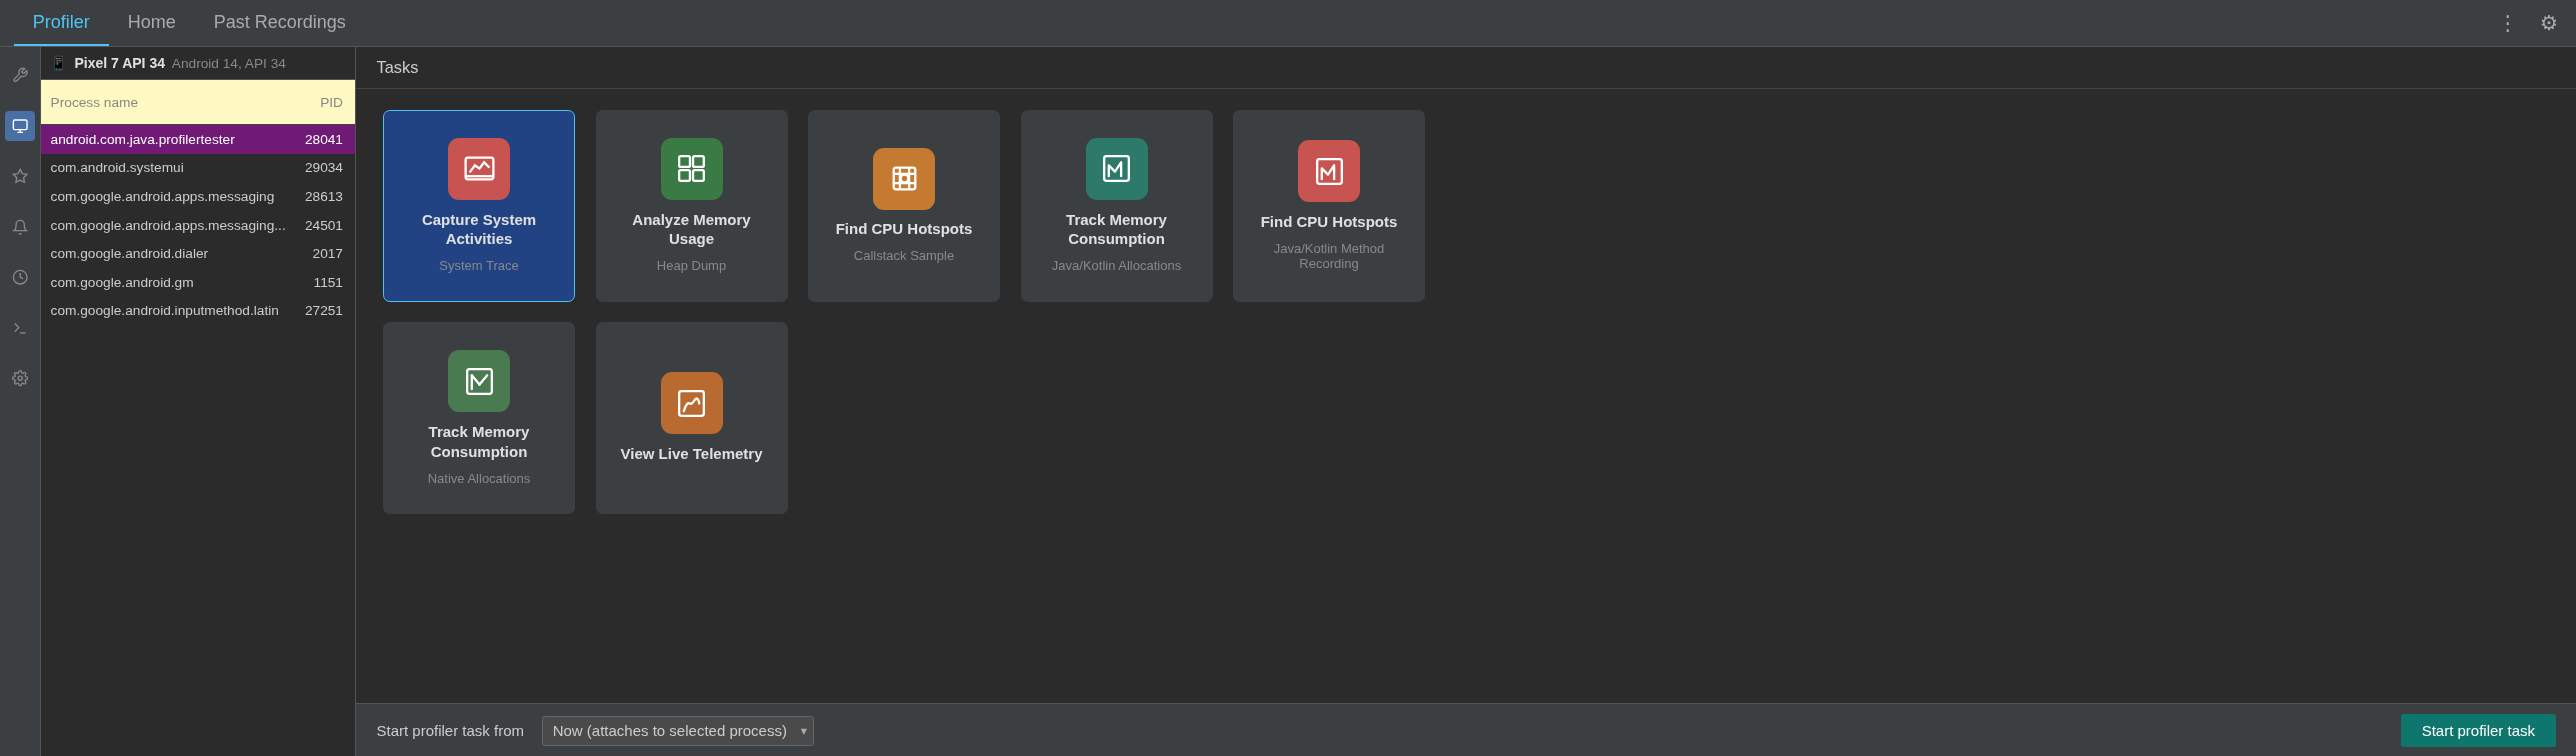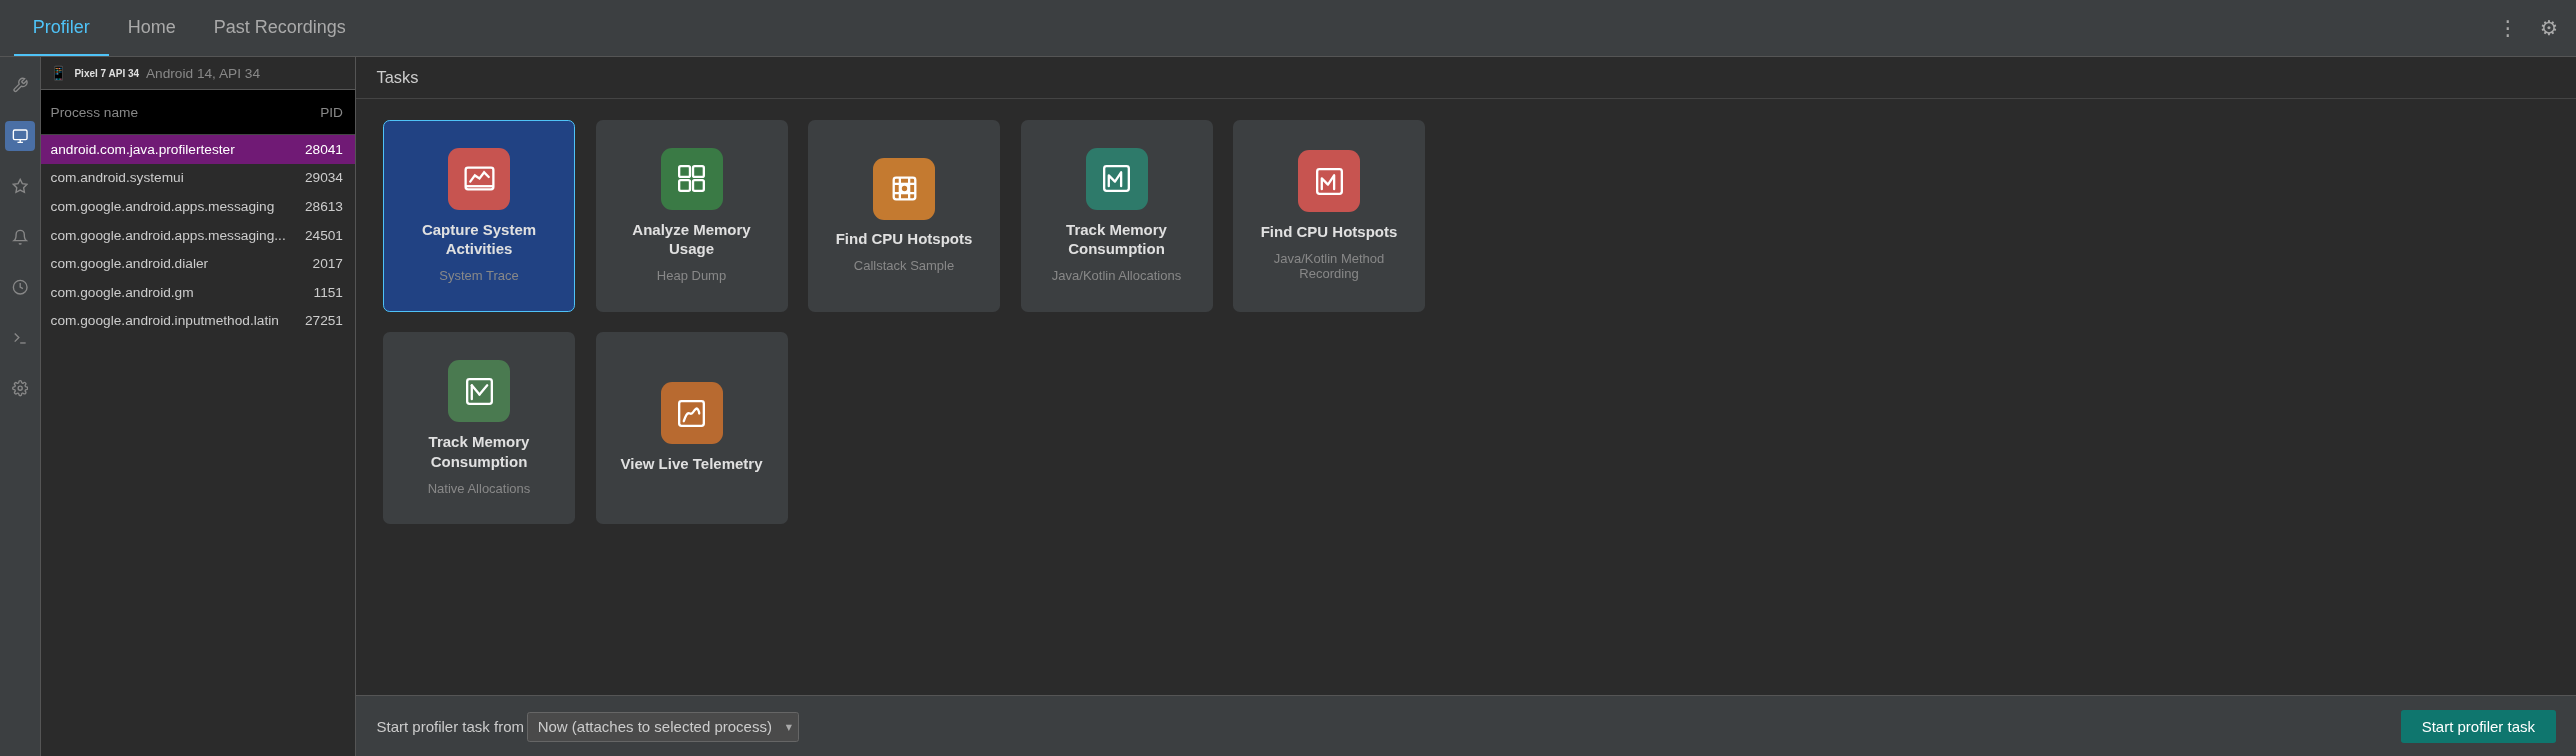--- a/index.html
+++ b/index.html
@@ -14,21 +14,21 @@
       display: flex;
       flex-direction: column;
     }
 
     
     .tab-bar {
       display: flex;
       align-items: center;
       background: #3c3f41;
       border-bottom: 0.7px solid #555;
-      height: 57px;
+      height: 47px;
       padding: 0 13.7px;
       flex-shrink: 0;
       position: relative;
     }
     .tab {
       display: flex;
       align-items: center;
       padding: 0 19px;
       height: 100%;
       font-size: 18px;
@@ -111,39 +111,39 @@
       gap: 6.8px;
       font-size: 15px;
     }
     .device-icon {
       font-size: 13.7px;
       color: #888;
     }
     .device-name {
       font-weight: 600;
       color: #e0e0e0;
-      font-size: 10px;
+      font-size: 14px;
     }
     .device-api {
       color: #888;
       font-size: 13.7px;
     }
     .process-table {
       width: 100%;
       border-collapse: collapse;
       flex: 1;
     }
     .process-table th {
       text-align: left;
       padding: 6.8px 9.6px;
       color: #888;
       border-bottom: 0.7px solid #444;
       font-size: 13.7px;
       font-weight: normal;
-      background: #000000;
+      background: #fef9c3;
       position: sticky;
       top: 0;
     }
     .process-table th:nth-child(2),
     .process-table td:nth-child(2) {
       text-align: right;
     }
     .process-table th:nth-child(3),
     .process-table td:nth-child(3) {
       text-align: right;
@@ -233,24 +233,24 @@
     .task-subtitle {
       font-size: 13px;
       color: #888;
     }
 
     
     .bottom-bar {
       display: flex;
       align-items: center;
       padding: 0 20.5px;
-      height: 62px;
+      height: 54px;
       border-top: 0.7px solid #555;
       background: #3c3f41;
-      gap: 3px;
+      gap: 18px;
       flex-shrink: 0;
     }
     .bottom-label {
       font-size: 15px;
       color: #ccc;
     }
     .bottom-select {
       background: #4a4a4a;
       color: #ccc;
       border: 0.7px solid #666;

